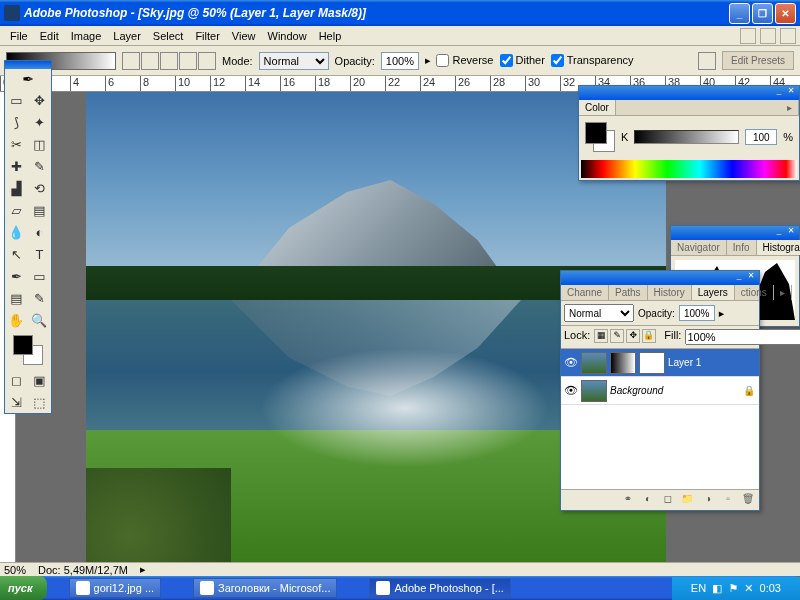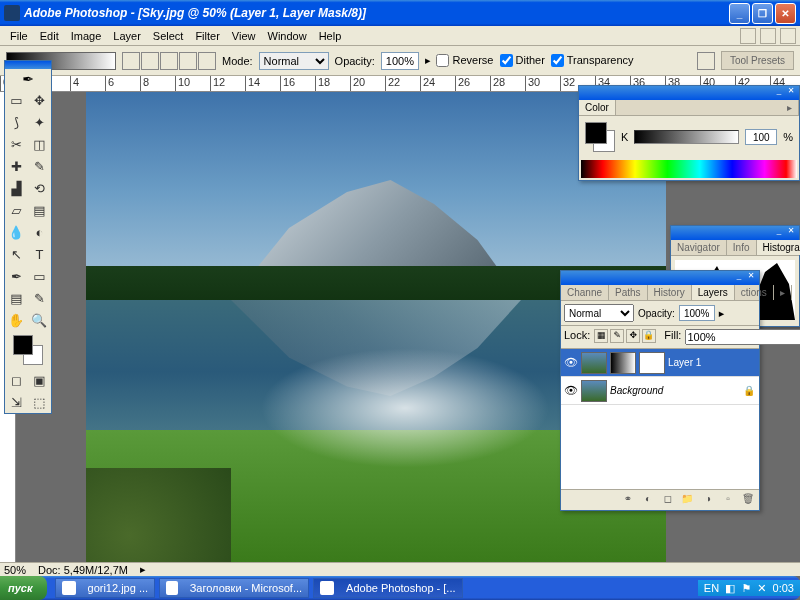--- a/index.html
+++ b/index.html
@@ -102,24 +102,24 @@
 .layer-row .lock { font-size: 10px; }
 .layers-bottom { display: flex; justify-content: flex-end; gap: 4px; padding: 3px; border-top: 1px solid #aca899; }
 .layers-bottom .lb { width: 16px; height: 14px; font-size: 10px; color: #555; text-align: center; }
 
 
 .statusbar { position: absolute; bottom: 24px; left: 0; right: 0; height: 14px; background: #ece9d8; border-top: 1px solid #aca899; display: flex; align-items: center; font-size: 10px; padding: 0 4px; gap: 12px; }
 
 
 .taskbar { position: absolute; bottom: 0; left: 0; right: 0; height: 24px; background: linear-gradient(to bottom, #3c8cde 0%, #245edb 10%, #245edb 90%, #1941a5 100%); display: flex; align-items: center; border-radius: 7px; }
 .start { height: 24px; padding: 0 14px 0 8px; background: linear-gradient(to bottom, #5eac56 0%, #3c943c 50%, #2e7a2e 100%); color: white; font-weight: bold; font-style: italic; font-size: 13px; display: flex; align-items: center; border-radius: 0 8px 8px 0; }
-.task-item { height: 20px; margin: 0 2px; padding: 0 6px; background: linear-gradient(#5a8ade, #3a6ac5); border: 1px solid #2a5ab5; color: white; font-size: 10px; display: flex; align-items: center; gap: 12px; max-width: 150px; overflow: hidden; white-space: nowrap; }
+.task-item { height: 20px; margin: 0 16px; padding: 0 6px; background: linear-gradient(#5a8ade, #3a6ac5); border: 1px solid #2a5ab5; color: white; font-size: 10px; display: flex; align-items: center; gap: 4px; max-width: 150px; overflow: hidden; white-space: nowrap; }
 .task-item.active { background: linear-gradient(#1a4ab5, #2a5ac5); }
 .task-item .ico { width: 14px; height: 14px; background: #fff; border-radius: 2px; }
-.tray { margin-left: auto; height: 16px; background: linear-gradient(#1a9eea, #0d8ad8); display: flex; align-items: center; padding: 0 6px; gap: 6px; color: white; font-size: 10px; }
+.tray { margin-left: auto; height: 23px; background: linear-gradient(#1a9eea, #0d8ad8); display: flex; align-items: center; padding: 0 19px; gap: 6px; color: white; font-size: 10px; }
 .tray .ti { font-size: 11px; }
 </style>
 </head>
 <body>
 
 <div class="titlebar">
   <div class="app-icon"></div>
   <div class="title">Adobe Photoshop - [Sky.jpg @ 50% (Layer 1, Layer Mask/8)]</div>
   <div class="winbtn min">_</div>
   <div class="winbtn max">❐</div>
@@ -155,21 +155,21 @@
   <label>Mode:</label>
   <select><option>Normal</option></select>
   <label>Opacity:</label>
   <input type="text" value="100%" style="">
   <span>▸</span>
   <label><input type="checkbox" style=""> <span>Reverse</span></label>
   <label><input type="checkbox" checked="" style=""> <span>Dither</span></label>
   <label><input type="checkbox" checked="" style=""> <span>Transparency</span></label>
   <div class="spacer"></div>
   <div class="gb"></div>
-  <div class="preset-tab">Tool Presets</div>
+  <div class="preset-tab">Edit Presets</div>
 </div>
 
 <div class="ruler-h">
   <div class="tick">0</div>
     <div class="tick">2</div>
     <div class="tick">4</div>
     <div class="tick">6</div>
     <div class="tick">8</div>
     <div class="tick">10</div>
     <div class="tick">12</div>

